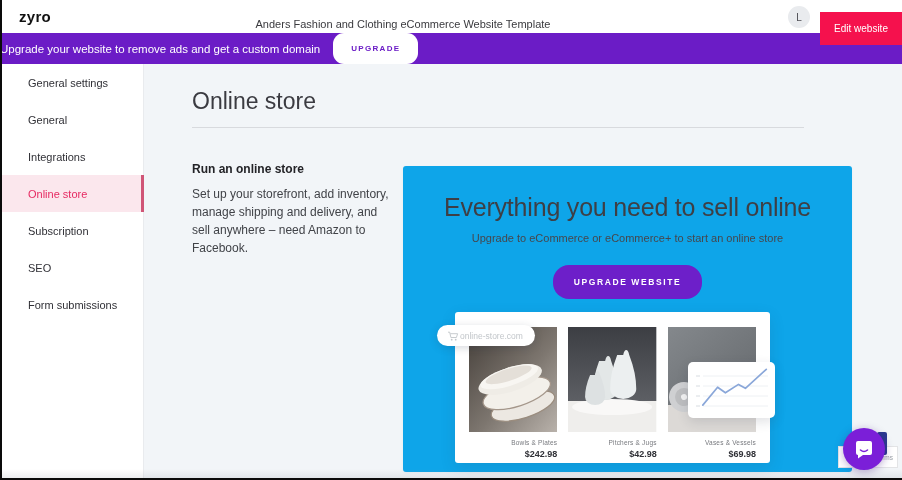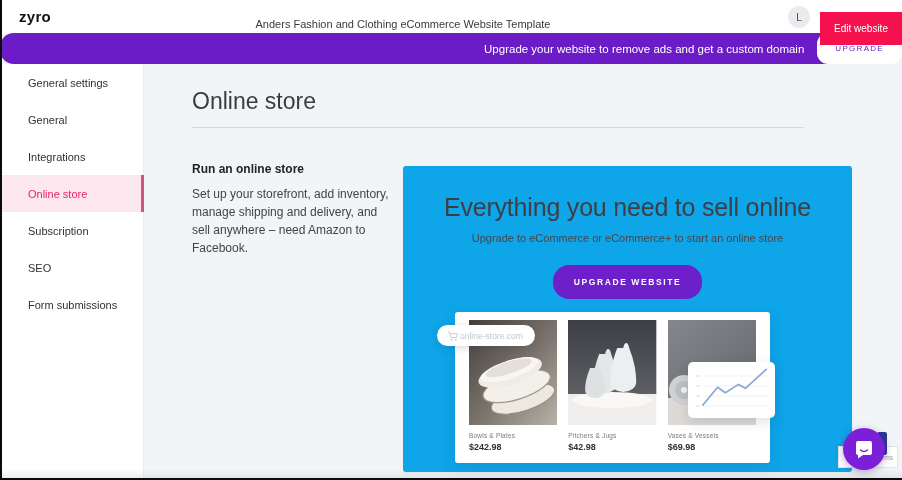--- a/index.html
+++ b/index.html
@@ -17,24 +17,24 @@
   .logo { position:absolute; left:19px; top:8px; font-size:15px; font-weight:800; color:#121212; letter-spacing:.3px; cursor:pointer; }
   .header-title { position:absolute; left:0; right:96px; top:0; height:48px; display:flex; align-items:center; justify-content:center;
                   font-size:11px; color:#3a3a3e; }
   .avatar { position:absolute; right:92px; top:6px; width:22px; height:22px; border-radius:50%; background:#e9ebee;
             display:flex; align-items:center; justify-content:center; font-size:10px; color:#4c4c52; cursor:pointer; }
   .edit-btn { position:absolute; right:0; top:0; width:82px; height:33px; background:var(--edit-red,#f5114d); border:none;
               color:#fff; font-size:10px; font-family:inherit; cursor:pointer;margin-top:12px; }
 
   
   .banner { position:absolute; left:0; top:33px; width:902px; height:31px; background:var(--brand-purple,#6b1cc6);
-            display:flex; align-items:center; justify-content:flex-end; gap:13px; z-index:9;border-radius:14px; }
+            display:flex; align-items:center; justify-content:flex-start; gap:13px; z-index:9; }
   .banner-text { color:#fff; font-size:11.5px; }
   .banner-btn { height:31px; padding:0 18px; background:#fff; border:none; border-radius:11px;
-                color:var(--brand-purple,#6b1cc6); font-size:8px; font-weight:400; letter-spacing:1.3px; font-family:inherit; cursor:pointer; }
+                color:var(--brand-purple,#6b1cc6); font-size:8px; font-weight:700; letter-spacing:1.3px; font-family:inherit; cursor:pointer; }
 
   
   .sidebar { position:absolute; left:0; top:64px; width:144px; height:416px; background:#fff; border-right:1px solid #e9ebee; z-index:5; }
   .side-item { position:relative; height:37px; display:flex; align-items:center; padding-left:28px;
                font-size:11px; color:#303036; cursor:pointer; }
   .side-item.active { background:var(--active-pink-bg,#fbe7ed); color:var(--active-pink-text,#e62a62); }
   .side-item.active .active-bar { position:absolute; right:-1px; top:0; width:3px; height:100%; background:var(--active-pink-bar,#d05577); }
 
   
   .page-title { position:absolute; left:192px; top:88px; font-size:23px; font-weight:400; color:#3b3b41; }
@@ -50,21 +50,21 @@
   .panel-heading { margin-top:27px; text-align:center; font-size:25px; font-weight:400; color:#3e3f45; letter-spacing:-.2px; }
   .panel-sub { margin-top:10px; text-align:center; font-size:11px; color:#46474d; font-weight:500; }
   .panel-btn-row { margin-top:21px; text-align:center; }
   .upgrade-website-btn { display:inline-block; padding:12px 21px; background:var(--button-purple,#6d1fc9); border:none; border-radius:16px;
                          color:#fff; font-size:8.5px; font-weight:700; letter-spacing:1.6px; font-family:inherit; cursor:pointer; }
 
   
   .store-card { position:absolute; left:52px; top:146px; width:315px; height:151px; background:#fff; border-radius:3px;
                 box-shadow:0 5px 16px rgba(40,50,70,.12); }
   .products { position:absolute; left:14px; right:14px; top:8px; display:flex; gap:11px; }
-  .product { flex:1; text-align:left; }
+  .product { flex:1; text-align:right;margin-top:7px; }
   .product svg.photo { display:block; width:100%; height:105px; }
   .product .pname { margin-top:7px; font-size:6.5px; color:#77797e; letter-spacing:.2px; }
   .product .pprice { margin-top:3px; font-size:9px; font-weight:700; color:#2f3036; }
 
   .url-pill { position:absolute; left:-18px; top:13px; height:21px; padding:0 12px 0 10px; background:#fff; border-radius:11px;
               display:flex; align-items:center; gap:1px; box-shadow:0 2px 8px rgba(40,50,70,.18); z-index:4; }
   .url-pill span { font-size:8.5px; color:#c2c6ca; }
 
   .chart-card { position:absolute; left:233px; top:50px; width:87px; height:56px; background:#fff; border-radius:5px;
                 box-shadow:0 4px 12px rgba(40,50,70,.14); z-index:5; }

